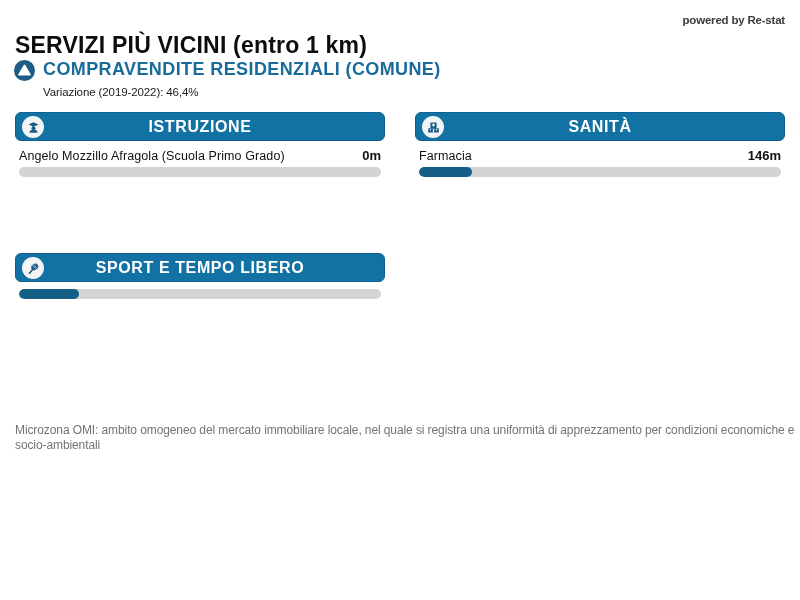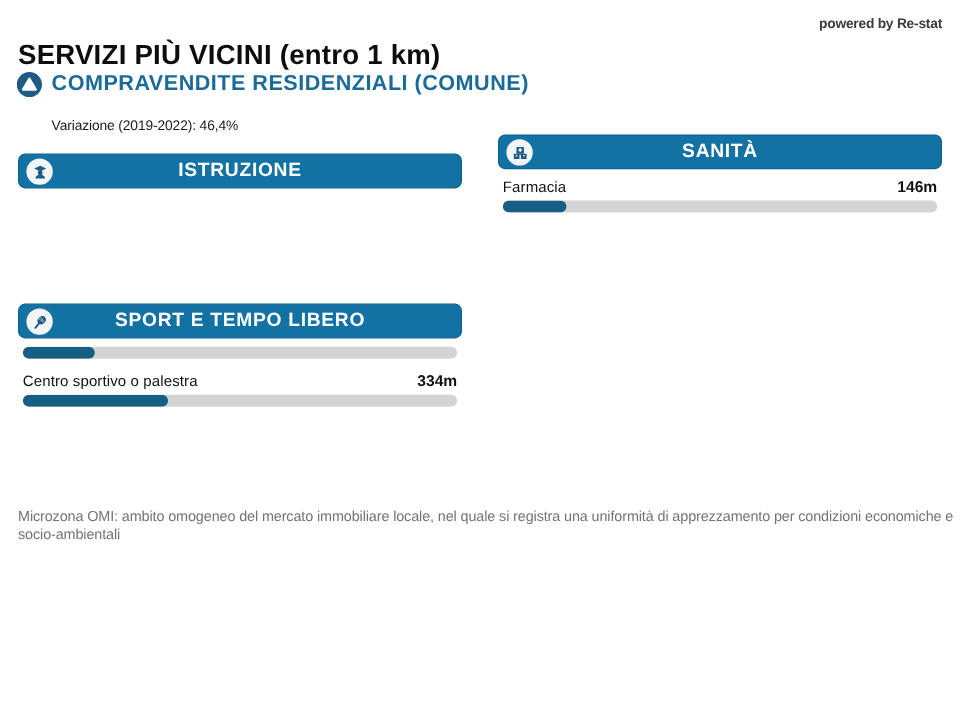--- a/index.html
+++ b/index.html
@@ -27,21 +27,21 @@
   }
   .summary{
     position:absolute;left:14px;top:59px;
     display:flex;align-items:flex-start;gap:8px;
   }
   .summary-icon{width:21px;height:21px;flex:0 0 auto;margin-top:1px;}
   .summary-title{
     font-size:18px;font-weight:bold;color:var(--accent-text);letter-spacing:0.4px;
   }
   .summary-subtitle{
-    font-size:11.5px;color:#1a1a1a;margin-top:19px;letter-spacing:-0.1px;
+    font-size:11.5px;color:#1a1a1a;margin-top:6px;letter-spacing:-0.1px;
   }
   .card{position:absolute;width:370px;}
   .card-header{
     position:relative;height:29px;background:var(--header-blue);
     border:1px solid var(--header-border);border-radius:6px;
     display:flex;align-items:center;justify-content:center;
   }
   .hdr-icon{
     position:absolute;left:6px;top:3px;width:22px;height:22px;
     background:var(--icon-circle);border-radius:50%;
@@ -58,21 +58,21 @@
     font-size:12.5px;color:#111;margin-bottom:3px;line-height:15px;
   }
   .service-label{letter-spacing:0.1px;}
   .service-value{font-weight:bold;font-size:13px;}
   .bar-track{height:10px;background:var(--bar-track);border-radius:5px;overflow:hidden;}
   .bar-fill{height:100%;width:0;background:var(--bar-fill);border-radius:5px;}
   .footnote{
     position:absolute;left:15px;top:411px;width:780px;
     font-size:12px;line-height:15px;color:#737373;letter-spacing:-0.1px;
   }
-  #card-istruzione{left:15px;top:112px;margin-top:16px;}
+  #card-istruzione{left:15px;top:112px;}
   #card-sanita{left:415px;top:112px;}
   #card-sport{left:15px;top:253px;}
 </style>
 </head>
 <body>
 
 <h1 class="page-title">SERVIZI PIÙ VICINI (entro 1 km)</h1>
 <div class="powered">powered by Re-stat</div>
 
 <div class="summary">
@@ -91,20 +91,31 @@
 <section class="card" id="card-istruzione">
   <div class="card-header">
     <span class="hdr-icon">
       <svg viewBox="0 0 24 24">
         <path d="M12 3.5 L20 7.2 L12 10.9 L4 7.2 Z" fill="var(--icon-blue,#1E5B85)"></path>
         <circle cx="12" cy="13" r="3.2" fill="var(--icon-blue,#1E5B85)"></circle>
         <path d="M5.5 20.5 c0-3.4 2.9-5.2 6.5-5.2 s6.5 1.8 6.5 5.2 Z" fill="var(--icon-blue,#1E5B85)"></path>
       </svg>
     </span>
     <span class="hdr-title">ISTRUZIONE</span>
+  </div>
+  <div class="card-body">
+    <div class="service-item">
+      <div class="service-row">
+        <span class="service-label">Angelo Mozzillo Afragola (Scuola Primo Grado)</span>
+        <span class="service-value">0m</span>
+      </div>
+      <div class="bar-track">
+        <div class="bar-fill" style="width: 0%;"></div>
+      </div>
+    </div>
   </div>
 </section>
 
 <section class="card" id="card-sanita">
   <div class="card-header">
     <span class="hdr-icon">
       <svg viewBox="0 0 24 24">
         <rect x="7" y="4" width="10" height="9" rx="0.5" fill="var(--icon-blue,#1E5B85)"></rect>
         <rect x="3.5" y="13" width="17" height="7" rx="0.5" fill="var(--icon-blue,#1E5B85)"></rect>
         <rect x="11" y="5.5" width="2" height="5" fill="#F2F4F6"></rect>
@@ -139,25 +150,16 @@
       </svg>
     </span>
     <span class="hdr-title">SPORT E TEMPO LIBERO</span>
   </div>
   <div class="card-body">
     <div class="service-item">
       <div class="bar-track">
         <div class="bar-fill" style="width: 16.6%;"></div>
       </div>
     </div>
-    <div class="service-item">
-      <div class="service-row">
-        <span class="service-label">Centro sportivo o palestra</span>
-        <span class="service-value">334m</span>
-      </div>
-      <div class="bar-track">
-        <div class="bar-fill" style="width: 33.4%;"></div>
-      </div>
-    </div>
   </div>
 </section>
 
 <p class="footnote">Microzona OMI: ambito omogeneo del mercato immobiliare locale, nel quale si registra una uniformità di apprezzamento per condizioni economiche e socio-ambientali</p>
 
 </body></html>

